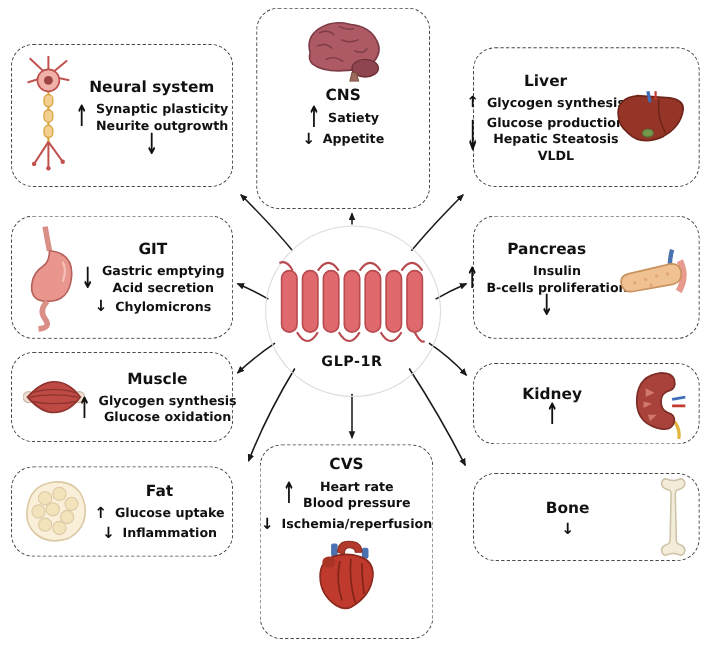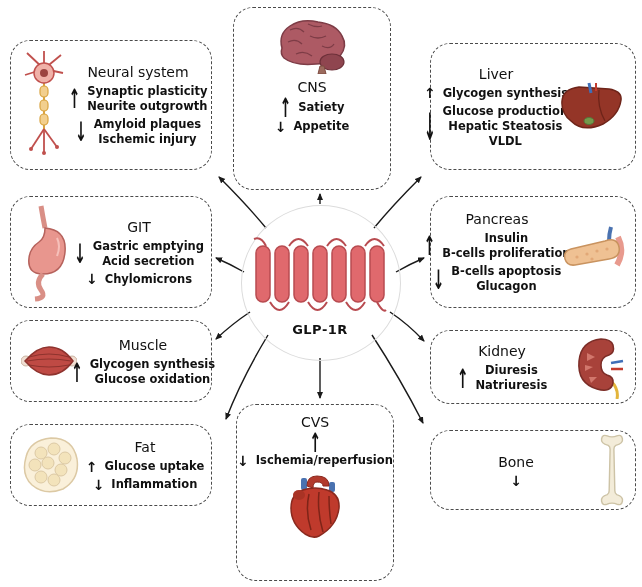--- a/index.html
+++ b/index.html
@@ -2,21 +2,21 @@
 <html><head>
 <meta charset="utf-8">
 <style>
   html,body{margin:0;padding:0;background:#fff;}
   .fig{position:relative;width:642px;height:587px;background:#fff;overflow:hidden;
        font-family:"DejaVu Sans","Liberation Sans",sans-serif;color:#111;}
   .box{position:absolute;background:#fff;border:1.6px dashed #4a4a4a;border-radius:20px;
        box-sizing:border-box;display:flex;align-items:center;gap:8px;padding:6px 10px;}
   .box.vert{flex-direction:column;justify-content:flex-start;gap:4px;padding:8px 8px;}
   .col{flex:1;display:flex;flex-direction:column;align-items:center;gap:3px;min-width:0;}
-  .box-title{font-weight:normal;font-size:14px;line-height:18px;}
+  .box-title{font-weight:bold;font-size:14px;line-height:18px;}
   .grp{display:flex;align-items:center;gap:7px;}
   .lines{display:flex;flex-direction:column;align-items:center;}
   .line{font-size:11.5px;font-weight:600;line-height:15px;white-space:nowrap;}
   .ar{display:inline-block;font-size:14px;font-weight:bold;line-height:14px;}
   .ar.s2{transform:scaleY(1.9);}
   .ar.s3{transform:scaleY(2.7);}
   .icon{flex:0 0 auto;}
   .center-ring{position:absolute;left:241px;top:205px;width:158px;height:154px;
        border:1.5px solid #dcdcdc;border-radius:50%;}
   .receptor{position:absolute;left:253px;top:230px;}
@@ -103,24 +103,20 @@
       <div class="box-title">Neural system</div>
       <div class="grp">
         <span class="ar s2">↑</span>
         <div class="lines">
           <span class="line">Synaptic plasticity</span>
           <span class="line">Neurite outgrowth</span>
         </div>
       </div>
       <div class="grp">
         <span class="ar s2">↓</span>
-        <div class="lines">
-          <span class="line">Amyloid plaques</span>
-          <span class="line">Ischemic injury</span>
-        </div>
       </div>
     </div>
   </div>
 
   <div class="box vert" style="left:233px;top:7px;width:158px;height:183px;">
     <svg class="icon" width="76" height="58" viewBox="0 0 76 58">
       <path d="M8,32 Q4,18 16,10 Q28,2 44,6 Q62,8 68,20 Q74,30 66,40 Q58,48 42,48 Q20,50 10,42 Q6,38 8,32 Z" fill="#ad5a64" stroke="#7d3c46" stroke-width="1.5"></path>
       <ellipse cx="58" cy="46" rx="12" ry="8" fill="#8f454f" stroke="#6d3039" stroke-width="1.2"></ellipse>
       <path d="M46,50 L44,58 L52,58 L50,50 Z" fill="#9c6b5e" stroke="#7d4c40" stroke-width="1"></path>
       <g stroke="#7d3c46" stroke-width="1.3" fill="none">
@@ -204,24 +200,20 @@
       <div class="box-title">Pancreas</div>
       <div class="grp">
         <span class="ar s2">↑</span>
         <div class="lines">
           <span class="line">Insulin</span>
           <span class="line">B-cells proliferation</span>
         </div>
       </div>
       <div class="grp">
         <span class="ar s2">↓</span>
-        <div class="lines">
-          <span class="line">B-cells apoptosis</span>
-          <span class="line">Glucagon</span>
-        </div>
       </div>
     </div>
     <svg class="icon" width="64" height="54" viewBox="0 0 64 54">
       <path d="M50,2 Q46,16 50,30" stroke="#4a72b0" stroke-width="4" fill="none"></path>
       <path d="M57,12 Q64,26 56,40" stroke="#e89a8e" stroke-width="6" fill="none"></path>
       <path d="M4,34 Q2,26 10,24 L44,16 Q56,12 58,22 Q60,32 48,34 L14,40 Q6,41 4,34 Z" fill="#efc193" stroke="#c9935f" stroke-width="1.5"></path>
       <g fill="#e2a877">
         <circle cx="16" cy="32" r="1.6"></circle>
           <circle cx="26" cy="29" r="1.6"></circle>
           <circle cx="36" cy="26" r="1.6"></circle>
@@ -252,24 +244,20 @@
         </div>
       </div>
     </div>
   </div>
 
   <div class="box" style="left:430px;top:330px;width:206px;height:74px;">
     <div class="col">
       <div class="box-title">Kidney</div>
       <div class="grp">
         <span class="ar s2">↑</span>
-        <div class="lines">
-          <span class="line">Diuresis</span>
-          <span class="line">Natriuresis</span>
-        </div>
       </div>
     </div>
     <svg class="icon" width="54" height="64" viewBox="0 0 54 64">
       <path d="M40,46 Q48,54 46,64" stroke="#e3b53c" stroke-width="3" fill="none"></path>
       <path d="M40,28 L52,26" stroke="#3f6fb8" stroke-width="2.5" fill="none"></path>
       <path d="M40,34 L52,34" stroke="#c23b2e" stroke-width="2.5" fill="none"></path>
       <path d="M30,4 Q10,6 8,26 Q6,48 26,54 Q40,58 42,48 Q43,42 36,40 Q30,38 30,30 Q30,22 38,20 Q44,18 42,10 Q40,4 30,4 Z" fill="#a8423a" stroke="#7c2d27" stroke-width="1.5"></path>
       <g fill="#d2776c">
         <polygon points="16,18 24,22 16,26"></polygon>
           <polygon points="14,30 22,32 14,36"></polygon>
@@ -306,20 +294,24 @@
             <span class="line">Inflammation</span>
           </div>
       </div>
     </div>
   </div>
 
   <div class="box vert" style="left:236px;top:404px;width:158px;height:177px;">
     <div class="box-title">CVS</div>
     <div class="grp">
       <span class="ar s2">↑</span>
+      <div class="lines">
+        <span class="line">Heart rate</span>
+        <span class="line">Blood pressure</span>
+      </div>
     </div>
     <div class="grp">
       <span class="ar">↓</span>
       <div class="lines">
           <span class="line">Ischemia/reperfusion</span>
         </div>
     </div>
     <svg class="icon" width="72" height="68" viewBox="0 0 72 68">
       <rect x="22" y="6" width="6" height="12" rx="2" fill="#4a72b0"></rect>
       <rect x="50" y="10" width="6" height="10" rx="2" fill="#4a72b0"></rect>

